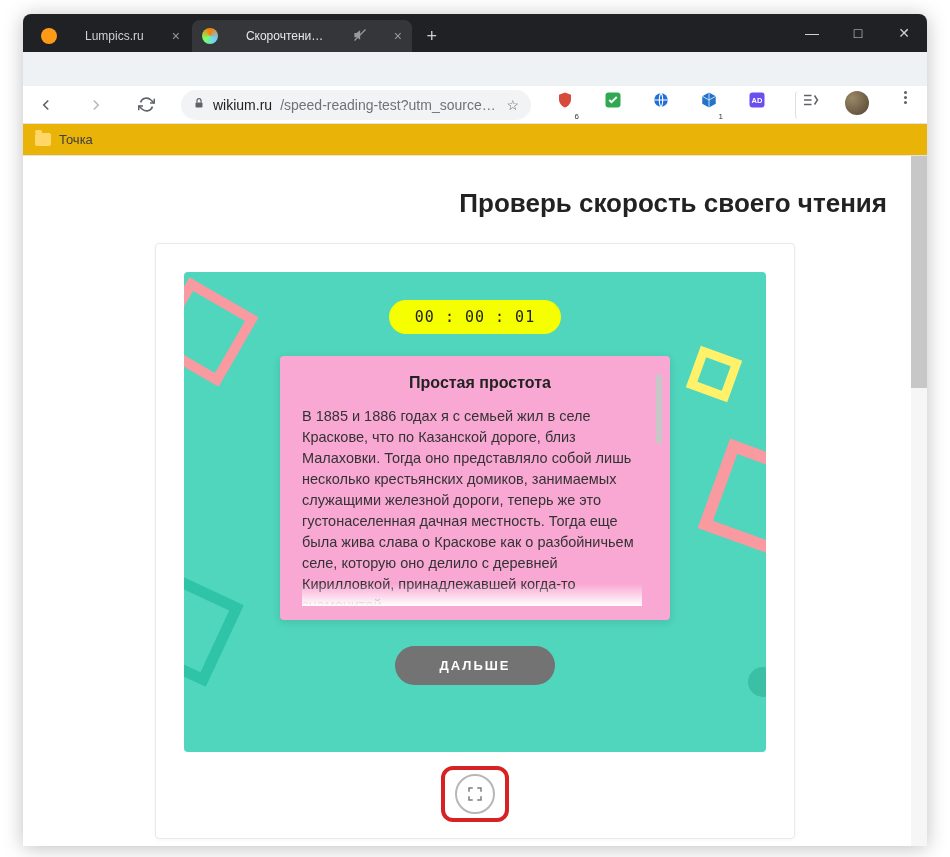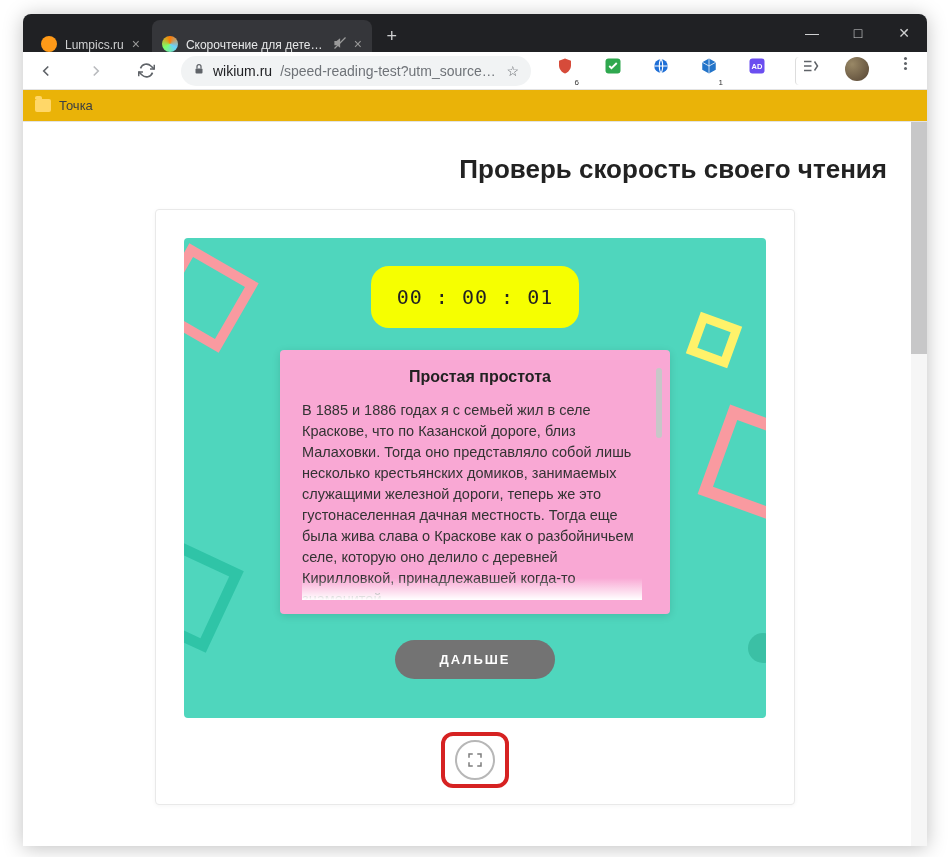--- a/index.html
+++ b/index.html
@@ -12,32 +12,32 @@
     margin: 14px auto 0;
     border-radius: 8px 8px 0 0;
     box-shadow: 0 2px 20px rgba(0,0,0,0.25);
     overflow: hidden;
     height: 832px;
     position: relative;
   }
 
   
   .tabstrip { height: 38px; background: #202124; display: flex; align-items: flex-end; padding-left: 8px; position: relative; }
-  .tab { display: flex; align-items: flex-end; height: 32px; padding: 0 10px; font-size: 12px; color: #cfd0d1; border-radius: 8px 8px 0 0; margin-right: 2px; max-width: 220px; position: relative; }
+  .tab { display: flex; align-items: center; height: 32px; padding: 0 10px; font-size: 12px; color: #cfd0d1; border-radius: 8px 8px 0 0; margin-right: 2px; max-width: 220px; position: relative; gap: 20px; }
   .tab.active { background: #35363a; color: #e7e8e9; }
   .tab.inactive { background: transparent; }
   .tab .favicon { width: 16px; height: 16px; border-radius: 50%; margin-right: 8px; flex-shrink:0; }
   .tab .title { white-space: nowrap; overflow: hidden; text-overflow: ellipsis; flex: 1; }
   .tab .close, .tab .mute { color:#9a9a9a; font-size: 14px; margin-left: 8px; cursor: pointer; }
   .newtab { width: 28px; height: 28px; color:#cfd0d1; display:flex; align-items:center; justify-content:center; font-size:18px; margin-left:4px; margin-bottom:2px; cursor:pointer; }
   .winctrl { position:absolute; right:0; top:0; height:38px; display:flex; }
   .winctrl div { width:46px; display:flex; align-items:center; justify-content:center; color:#cfd0d1; cursor:pointer; font-size:14px; }
 
   
-  .toolbar { height: 38px; background: #fff; display:flex; align-items:center; padding:0 8px; gap:20px; border-bottom:1px solid #e3e3e3; }
+  .toolbar { height: 38px; background: #fff; display:flex; align-items:center; padding:0 8px; gap:20px; border-bottom:1px solid #e3e3e3;margin-top:34px; }
   .navbtn { width:30px; height:30px; display:flex; align-items:center; justify-content:center; color:#5f6368; border-radius:50%; cursor:pointer; }
   .navbtn.disabled { color:#b9bbbe; cursor:default; }
   .omnibox { flex:1; height:30px; background:#f1f3f4; border-radius:15px; display:flex; align-items:center; padding:0 12px; gap:8px; color:#202124; font-size:14px; overflow:hidden;}
   .omnibox .lock { color:#5f6368; font-size:12px; }
   .omnibox .domain { color:#202124; }
   .omnibox .path { color:#6f7378; white-space:nowrap; overflow:hidden; text-overflow:ellipsis;}
   .omnibox .star { margin-left:auto; color:#5f6368; }
   .ext { width:28px; height:28px; display:flex; align-items:flex-start; justify-content:center; border-radius:4px; cursor:pointer; }
   .ext svg { width:18px; height:18px; }
   .badge-ext { position:relative; }
@@ -64,21 +64,21 @@
   .stage { background:#4fd6bd; border-radius:4px; height:480px; position:relative; overflow:hidden; display:flex; flex-direction:column; align-items:center; }
 
   
   .sq { position:absolute; border:10px solid; }
   .sq.pink { border-color:#f99aa0; width:80px; height:80px; top:20px; left:-20px; transform:rotate(30deg); }
   .sq.yellow { border-color:#fff26a; border-width:9px; width:44px; height:44px; top:80px; right:30px; transform:rotate(20deg); }
   .sq.green { border-color:#2fc4a7; border-width:11px; width:90px; height:90px; bottom:80px; left:-45px; transform:rotate(25deg); }
   .sq.pink2 { border-color:#f99aa0; border-width:12px; width:95px; height:95px; right:-40px; top:180px; transform:rotate(20deg); }
   .circ { position:absolute; width:30px; height:30px; border-radius:50%; background:#3bc0a5; right:-12px; bottom:55px; }
 
-  .timer { margin-top:28px; background:#f6ff00; color:#222; font-family: monospace; font-size:20px; padding:19px 26px; border-radius:18px; letter-spacing:1px; font-weight:500;}
+  .timer { margin-top:28px; background:#f6ff00; color:#222; font-family: monospace; font-size:15px; padding:8px 26px; border-radius:18px; letter-spacing:1px; font-weight:500;}
 
   .textcard { background:#f9a8d4; border-radius:4px; width:390px; margin-top:22px; padding:18px 12px 14px 22px; position:relative; box-shadow: 0 2px 8px rgba(0,0,0,0.12);}
   .textcard h3 { text-align:center; font-size:16px; font-weight:800; margin-bottom:14px; color:#222;}
   .textcard .body { font-size:14.5px; line-height:1.45; color:#333; height:200px; overflow:hidden; padding-right: 16px; position: relative;}
   .textcard .body::after { content:''; position:absolute; left:0; right:16px; bottom:0; height:22px; background: linear-gradient(to bottom, rgba(255,255,255,0), #fff);}
   .innerscroll { position:absolute; top:18px; right:8px; width:6px; background:#c7c7c8; border-radius:3px; height:70px; }
 
   .nextbtn { margin-top:26px; background:#737373; color:#fff; font-weight:800; font-size:13px; letter-spacing:2px; padding:12px 44px; border:none; border-radius:24px; cursor:pointer; }
 
   .fswrap { display:flex; justify-content:center; margin-top:14px; }

